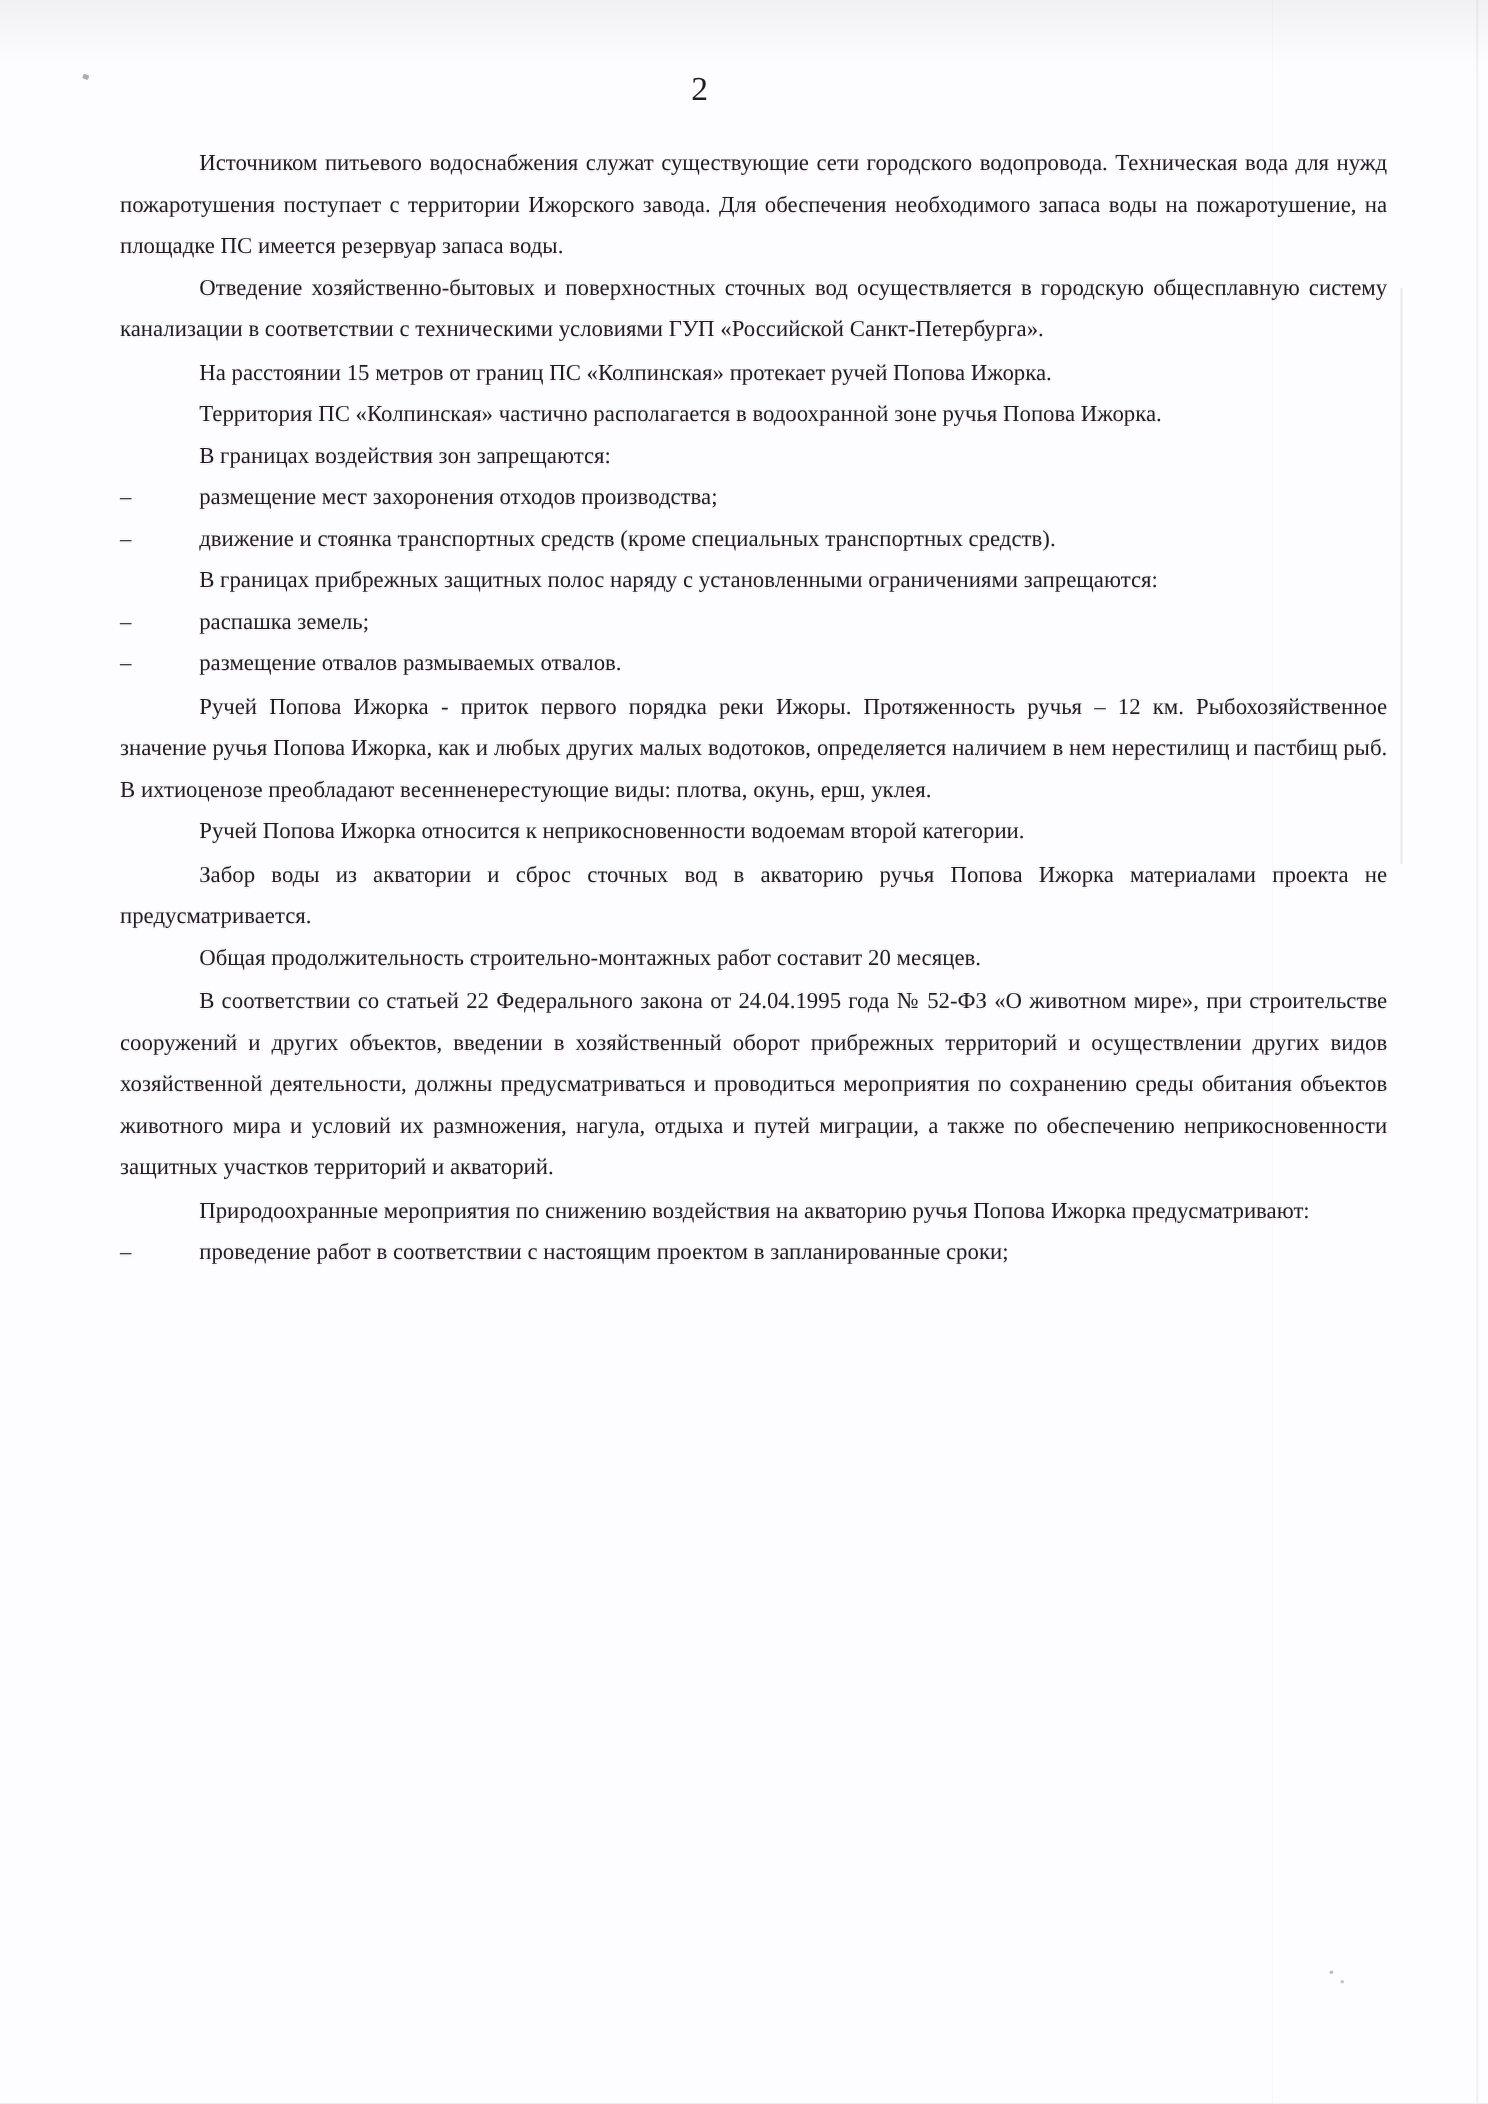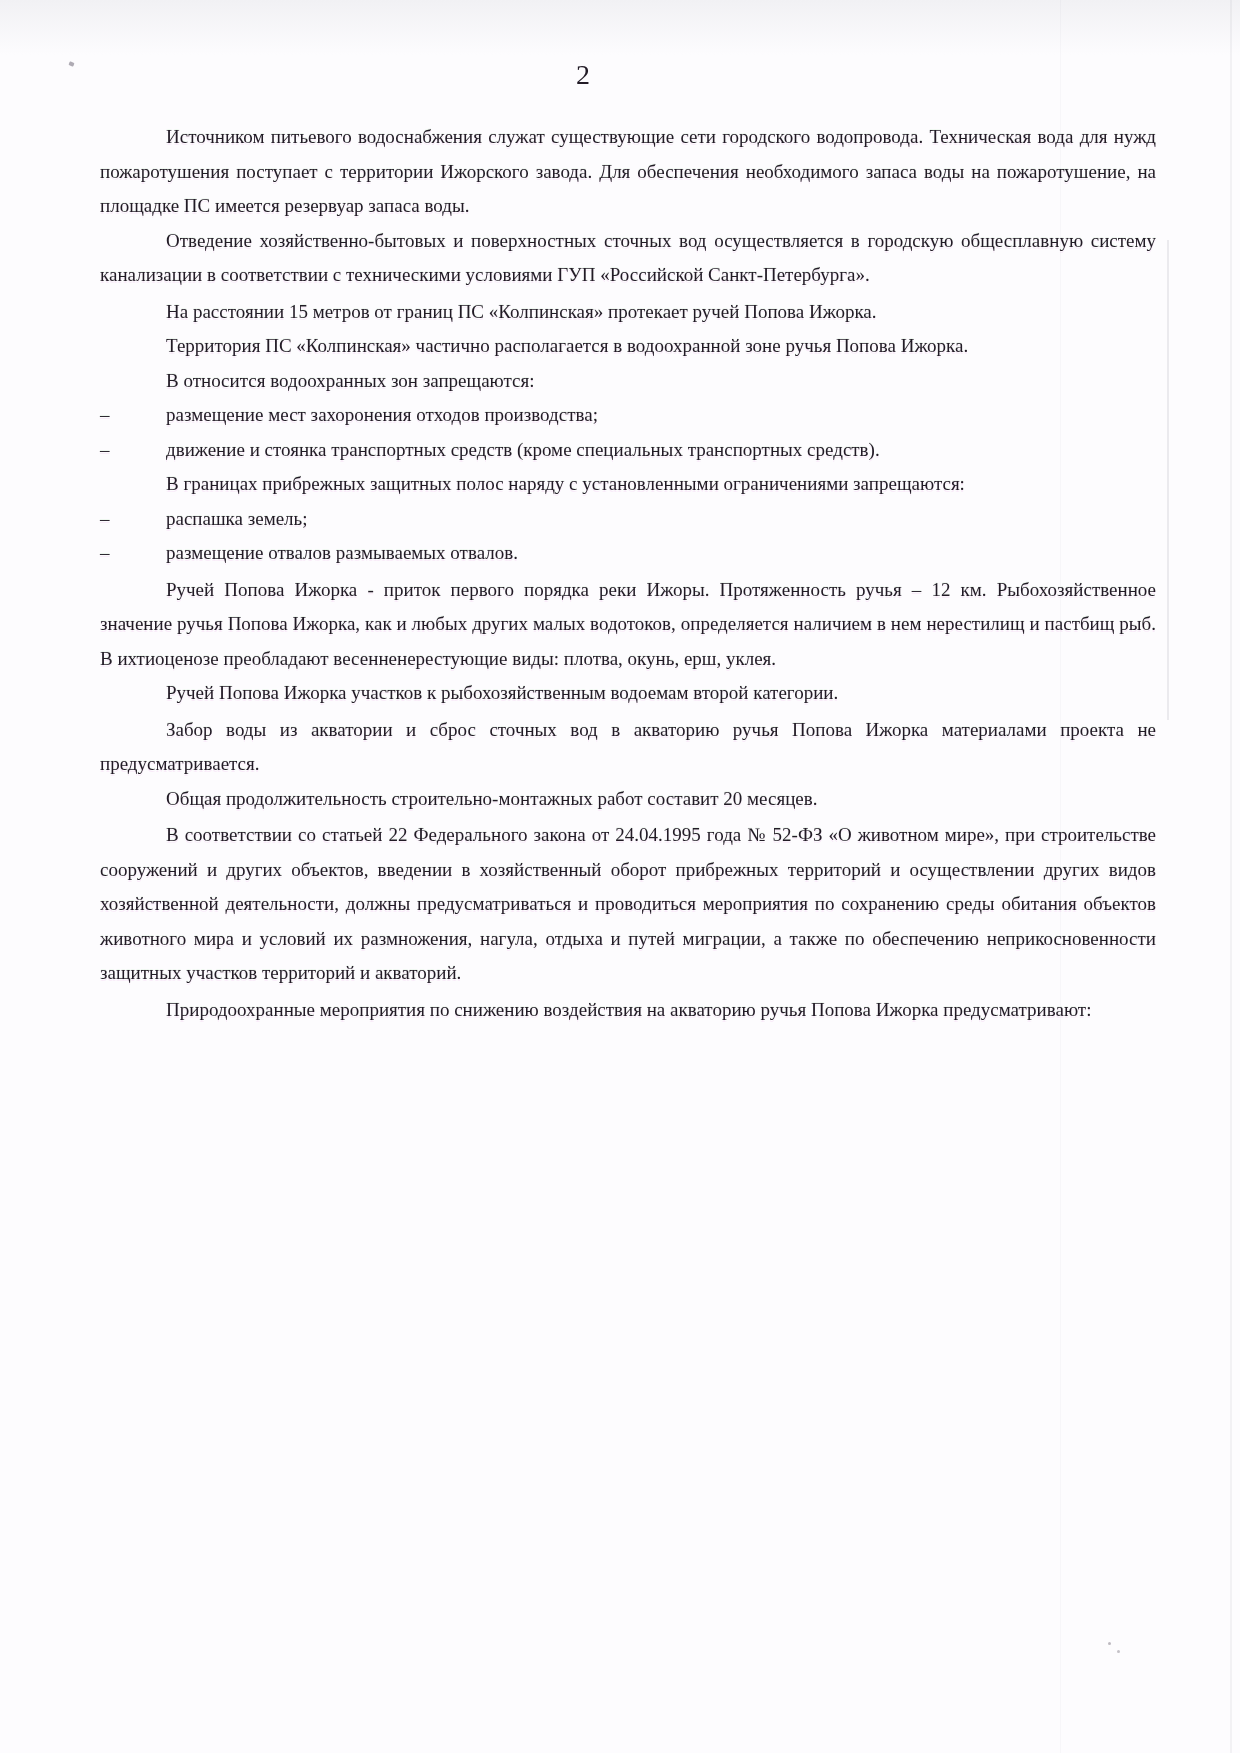--- a/index.html
+++ b/index.html
@@ -55,26 +55,27 @@
 
   <div class="pageno-row">
     <span>2</span>
   </div>
 
   <div class="docbody">
       <p class="b">Источником питьевого водоснабжения служат существующие сети городского водопровода. Техническая вода для нужд пожаротушения поступает с территории Ижорского завода. Для обеспечения необходимого запаса воды на пожаротушение, на площадке ПС имеется резервуар запаса воды.</p>
       <p class="b">Отведение хозяйственно-бытовых и поверхностных сточных вод осуществляется в городскую общесплавную систему канализации в соответствии с техническими условиями ГУП «Российской Санкт-Петербурга».</p>
       <p class="b gap">На расстоянии 15 метров от границ ПС «Колпинская» протекает ручей Попова Ижорка.</p>
       <p class="b">Территория ПС «Колпинская» частично располагается в водоохранной зоне ручья Попова Ижорка.</p>
-      <p class="b">В относится водоохранных зон запрещаются:</p>
+      <p class="b">В границах воздействия зон запрещаются:</p>
       <p class="b li"><span class="dash">–</span><span>размещение мест захоронения отходов производства;</span></p>
       <p class="b li"><span class="dash">–</span><span>движение и стоянка транспортных средств (кроме специальных транспортных средств).</span></p>
       <p class="b">В границах прибрежных защитных полос наряду с установленными ограничениями запрещаются:</p>
       <p class="b li"><span class="dash">–</span><span>распашка земель;</span></p>
       <p class="b li"><span class="dash">–</span><span>размещение отвалов размываемых отвалов.</span></p>
       <p class="b gap">Ручей Попова Ижорка - приток первого порядка реки Ижоры. Протяженность ручья – 12 км. Рыбохозяйственное значение ручья Попова Ижорка, как и любых других малых водотоков, определяется наличием в нем нерестилищ и пастбищ рыб. В ихтиоценозе преобладают весенненерестующие виды: плотва, окунь, ерш, уклея.</p>
-      <p class="b">Ручей Попова Ижорка участков к рыбохозяйственным водоемам второй категории.</p>
+      <p class="b">Ручей Попова Ижорка относится к неприкосновенности водоемам второй категории.</p>
       <p class="b gap">Забор воды из акватории и сброс сточных вод в акваторию ручья Попова Ижорка материалами проекта не предусматривается.</p>
       <p class="b">Общая продолжительность строительно-монтажных работ составит 20 месяцев.</p>
       <p class="b gap">В соответствии со статьей 22 Федерального закона от 24.04.1995 года № 52-ФЗ «О животном мире», при строительстве сооружений и других объектов, введении в хозяйственный оборот прибрежных территорий и осуществлении других видов хозяйственной деятельности, должны предусматриваться и проводиться мероприятия по сохранению среды обитания объектов животного мира и условий их размножения, нагула, отдыха и путей миграции, а также по обеспечению неприкосновенности защитных участков территорий и акваторий.</p>
       <p class="b gap">Природоохранные мероприятия по снижению воздействия на акваторию ручья Попова Ижорка предусматривают:</p>
+      <p class="b li"><span class="dash">–</span><span>проведение работ в соответствии с настоящим проектом в запланированные сроки;</span></p>
     </div>
 </div>
 
 </body></html>

